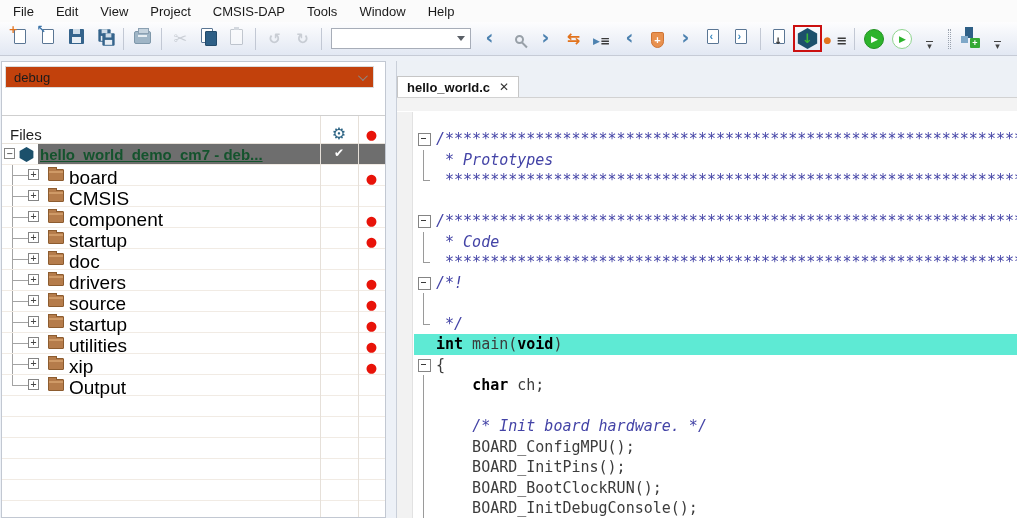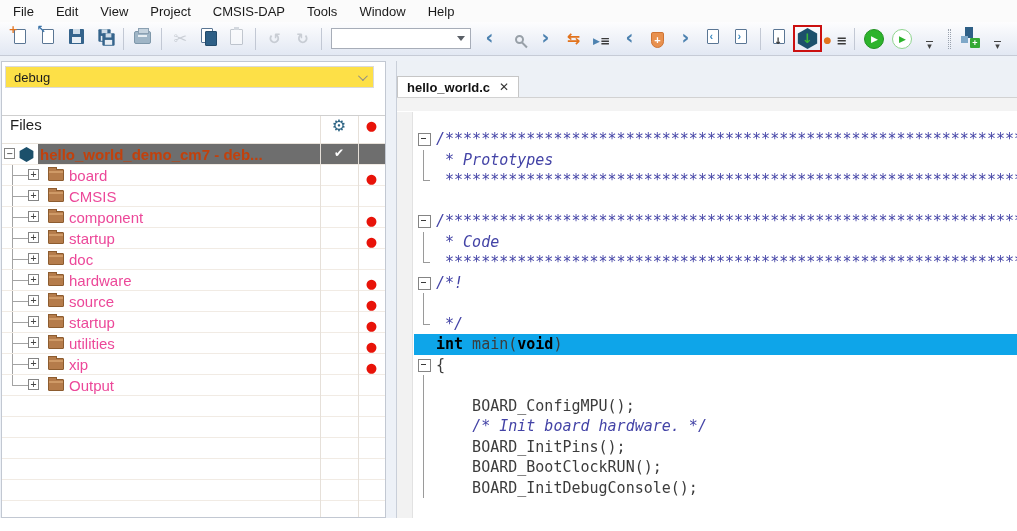--- a/index.html
+++ b/index.html
@@ -63,59 +63,59 @@
   
   .wsp { position:absolute; left:1px; top:5px; width:385px; height:457px; background:#fff; border:1px solid #c2c8d2; }
   .wsp-titlebar { height:22px; background:linear-gradient(#f3f7fc,#dde4f0); border-bottom:1px solid #cfd6e2; display:flex; align-items:center; padding:0 6px; }
   .wsp-title { font-size:13px; color:#1c1c1c; flex:1; }
   .wsp-tb-ic { width:18px; height:16px; display:flex; align-items:center; justify-content:center; color:#222; font-family:"DejaVu Sans",sans-serif; }
   .tri-down { font-size:9px; }
   .ipin { position:relative; width:10px; height:13px; display:inline-block; }
   .ipin::before { content:""; position:absolute; top:1px; left:2px; width:6px; height:6px; border:1px solid #2c2c2c; border-bottom:3px solid #2c2c2c; }
   .ipin::after { content:""; position:absolute; left:4px; top:10px; width:1px; height:3px; background:#2c2c2c; }
   .xch { font-size:13px; font-weight:bold; line-height:1; }
-  .wcombo { margin:4px 11px 3px 3px; height:22px; background:#fde047; border:1px solid #dadada; display:flex; align-items:center; padding:0 8px; }
+  .wcombo { margin:4px 11px 3px 3px; height:22px; background:#c2410c; border:1px solid #dadada; display:flex; align-items:center; padding:0 8px; }
   .wcombo .lbl { flex:1; font-size:13px; color:#1c1c1c; }
   .chevsm { width:7px; height:7px; border-right:1px solid #8a8a8a; border-bottom:1px solid #8a8a8a; transform:rotate(45deg) translateY(-2px); }
   .files { position:absolute; left:0; right:0; top:53px; bottom:0; background:#fff; border-top:1px solid #cfcfcf; overflow:hidden; }
   .colline { position:absolute; top:0; bottom:0; width:1px; background:#e6e0d9; z-index:5; }
-  .files-header { height:28px; position:relative; display:flex; align-items:flex-start; border-bottom:1px solid #e8e2da; }
+  .files-header { height:28px; position:relative; display:flex; align-items:flex-end; border-bottom:1px solid #e8e2da; }
   .files-title { font-size:15px; color:#1e1e1e; padding-left:8px; }
   .gear { position:absolute; left:318px; width:38px; text-align:center; color:#2d6484; font-size:16px; font-family:"DejaVu Sans",sans-serif; }
   .hdot { position:absolute; left:356px; width:27px; text-align:center; }
   .dot { color:#e81309; font-size:13px; line-height:1; font-family:"DejaVu Sans",sans-serif; }
   .trow { height:21px; position:relative; border-bottom:1px solid #f1ebe4; }
   .prow .sel { position:absolute; left:36px; right:0; top:0; bottom:0; background:#6e6e6e; }
   .expbox { position:absolute; width:11px; height:11px; top:4px; background:#fff; border:1px solid #848484; color:#444; font-size:10px; line-height:9px; text-align:center; z-index:3; font-family:"DejaVu Sans Mono",monospace; }
   .prow .expbox { left:2px; }
   .hexsm { position:absolute; left:17px; top:3px; width:15px; height:15px; background:#1c506b; clip-path:polygon(50% 0,96% 26%,96% 74%,50% 100%,4% 74%,4% 26%); z-index:3; }
-  .prow .plabel { position:absolute; left:38px; top:2px; color:#c2410c; font-size:15px; font-weight:bold; z-index:3; white-space:nowrap; }
+  .prow .plabel { position:absolute; left:38px; top:2px; color:#14532d; font-size:15px; font-weight:bold; z-index:3; white-space:nowrap;text-decoration:underline; }
   .prow .check { position:absolute; left:318px; width:38px; text-align:center; top:2px; color:#fff; font-size:12px; z-index:3; font-family:"DejaVu Sans",sans-serif; }
   .titem .trunk { position:absolute; left:10px; top:0; height:100%; width:1px; background:#a3a3a3; }
   .titem.last .trunk { height:11px; }
   .titem .stub { position:absolute; left:10px; top:10px; width:16px; height:1px; background:#a3a3a3; }
   .titem .expbox { left:26px; }
   .folder { position:absolute; left:46px; top:4px; width:16px; height:12px; background:#b57c4b; border:1px solid #8d5c2f; border-radius:1px; }
   .folder::before { content:""; position:absolute; left:-1px; top:-3px; width:7px; height:2px; background:#b57c4b; border:1px solid #8d5c2f; border-bottom:none; }
   .folder::after { content:""; position:absolute; left:0; top:1px; width:14px; height:2px; background:#cf9a67; }
-  .titem .ilabel { position:absolute; left:67px; top:2px; font-size:15px; color:#ec4899; white-space:nowrap; }
+  .titem .ilabel { position:absolute; left:67px; top:2px; font-size:19px; color:#000000; white-space:nowrap; }
   .cdot { position:absolute; left:356px; width:27px; top:4px; text-align:center; }
 
   
   .editor { position:absolute; left:396px; top:5px; width:621px; height:457px; background:#fff; border-left:1px solid #c9cfd9; }
   .tabbar { height:37px; background:#edf1f6; display:flex; align-items:flex-end; border-bottom:1px solid #d2d2d2; }
   .tab { height:21px; background:#fff; border:1px solid #c6c6c6; border-bottom:none; display:flex; align-items:center; padding:0 9px; margin-left:0; }
   .tab-label { font-size:13px; font-weight:bold; color:#111; }
   .tab-close { font-size:12px; color:#333; margin-left:9px; font-weight:bold; font-family:"DejaVu Sans",sans-serif; }
   .subbar { height:13px; background:#f3f3f3; }
   .ebody { position:absolute; left:0; right:0; top:51px; bottom:0; background:#fff; overflow:hidden; }
   .egutter { position:absolute; left:0; top:0; bottom:0; width:16px; background:#f2f2f2; border-right:1px solid #e2e2e2; }
   .ecode { position:absolute; left:17px; top:0; right:0; bottom:0; padding-top:17px; }
   .cl { display:flex; height:20.5px; align-items:stretch; }
-  .cl.hl { background:#0ea5e9; }
+  .cl.hl { background:#5eead4; }
   .fold { flex:0 0 22px; position:relative; }
   .fold.box::before { content:""; position:absolute; left:4px; top:4px; width:11px; height:11px; background:#fff; border:1px solid #848484; z-index:2; }
   .fold.box::after { content:""; position:absolute; left:7px; top:9px; width:5px; height:1px; background:#3a3a3a; z-index:3; }
   .fold.line::before { content:""; position:absolute; left:9px; top:0; bottom:0; width:1px; background:#9a9a9a; }
   .fold.end::before { content:""; position:absolute; left:9px; top:0; height:11px; width:1px; background:#9a9a9a; }
   .fold.end::after { content:""; position:absolute; left:9px; top:10px; width:7px; height:1px; background:#9a9a9a; }
   .ct { font-family:"DejaVu Sans Mono","Liberation Mono",monospace; font-size:15px; line-height:20.5px; white-space:pre; margin:0; color:#3c3c3c; }
   .sc { color:#4343a6; font-style:italic; }
   .sk { color:#000; font-weight:bold; }
   .sn { color:#3c3c3c; }
@@ -306,21 +306,21 @@
               <span class="stub"></span>
               <span class="expbox">+</span>
               <span class="folder"></span>
               <span class="ilabel">doc</span>
             </div>
             <div class="trow titem">
               <span class="trunk"></span>
               <span class="stub"></span>
               <span class="expbox">+</span>
               <span class="folder"></span>
-              <span class="ilabel">hardware</span>
+              <span class="ilabel">drivers</span>
               <span class="cdot"><span class="dot">●</span></span>
             </div>
             <div class="trow titem">
               <span class="trunk"></span>
               <span class="stub"></span>
               <span class="expbox">+</span>
               <span class="folder"></span>
               <span class="ilabel">source</span>
               <span class="cdot"><span class="dot">●</span></span>
             </div>
@@ -418,29 +418,33 @@
             <div class="cl hl">
               <span class="fold"></span>
               <pre class="ct"><span class="sk">int</span><span class="sn"> main(</span><span class="sk">void</span><span class="sn">)</span></pre>
             </div>
             <div class="cl">
               <span class="fold box"></span>
               <pre class="ct"><span class="sn">{</span></pre>
             </div>
             <div class="cl">
               <span class="fold line"></span>
+              <pre class="ct"><span class="sn">    </span><span class="sk">char</span><span class="sn"> ch;</span></pre>
+            </div>
+            <div class="cl">
+              <span class="fold line"></span>
               <pre class="ct"></pre>
             </div>
             <div class="cl">
               <span class="fold line"></span>
+              <pre class="ct"><span class="sn">    </span><span class="sc">/* Init board hardware. */</span></pre>
+            </div>
+            <div class="cl">
+              <span class="fold line"></span>
               <pre class="ct"><span class="sn">    BOARD_ConfigMPU();</span></pre>
-            </div>
-            <div class="cl">
-              <span class="fold line"></span>
-              <pre class="ct"><span class="sn">    </span><span class="sc">/* Init board hardware. */</span></pre>
             </div>
             <div class="cl">
               <span class="fold line"></span>
               <pre class="ct"><span class="sn">    BOARD_InitPins();</span></pre>
             </div>
             <div class="cl">
               <span class="fold line"></span>
               <pre class="ct"><span class="sn">    BOARD_BootClockRUN();</span></pre>
             </div>
             <div class="cl">

